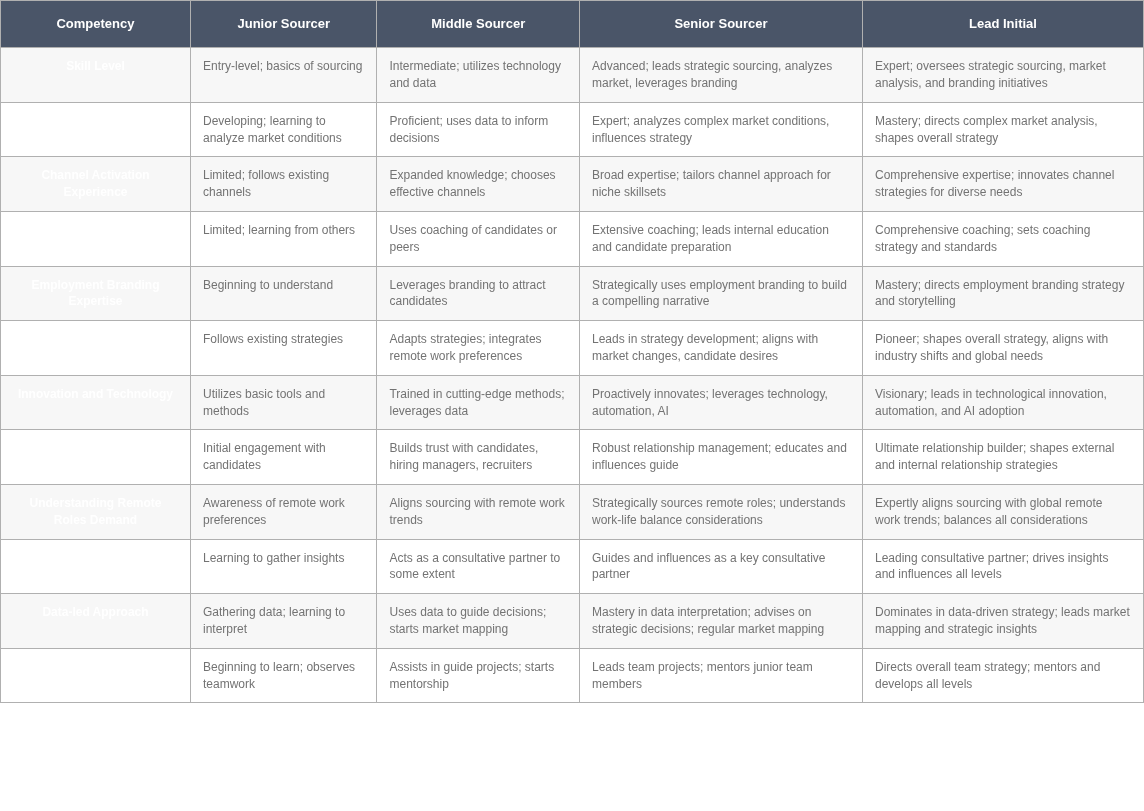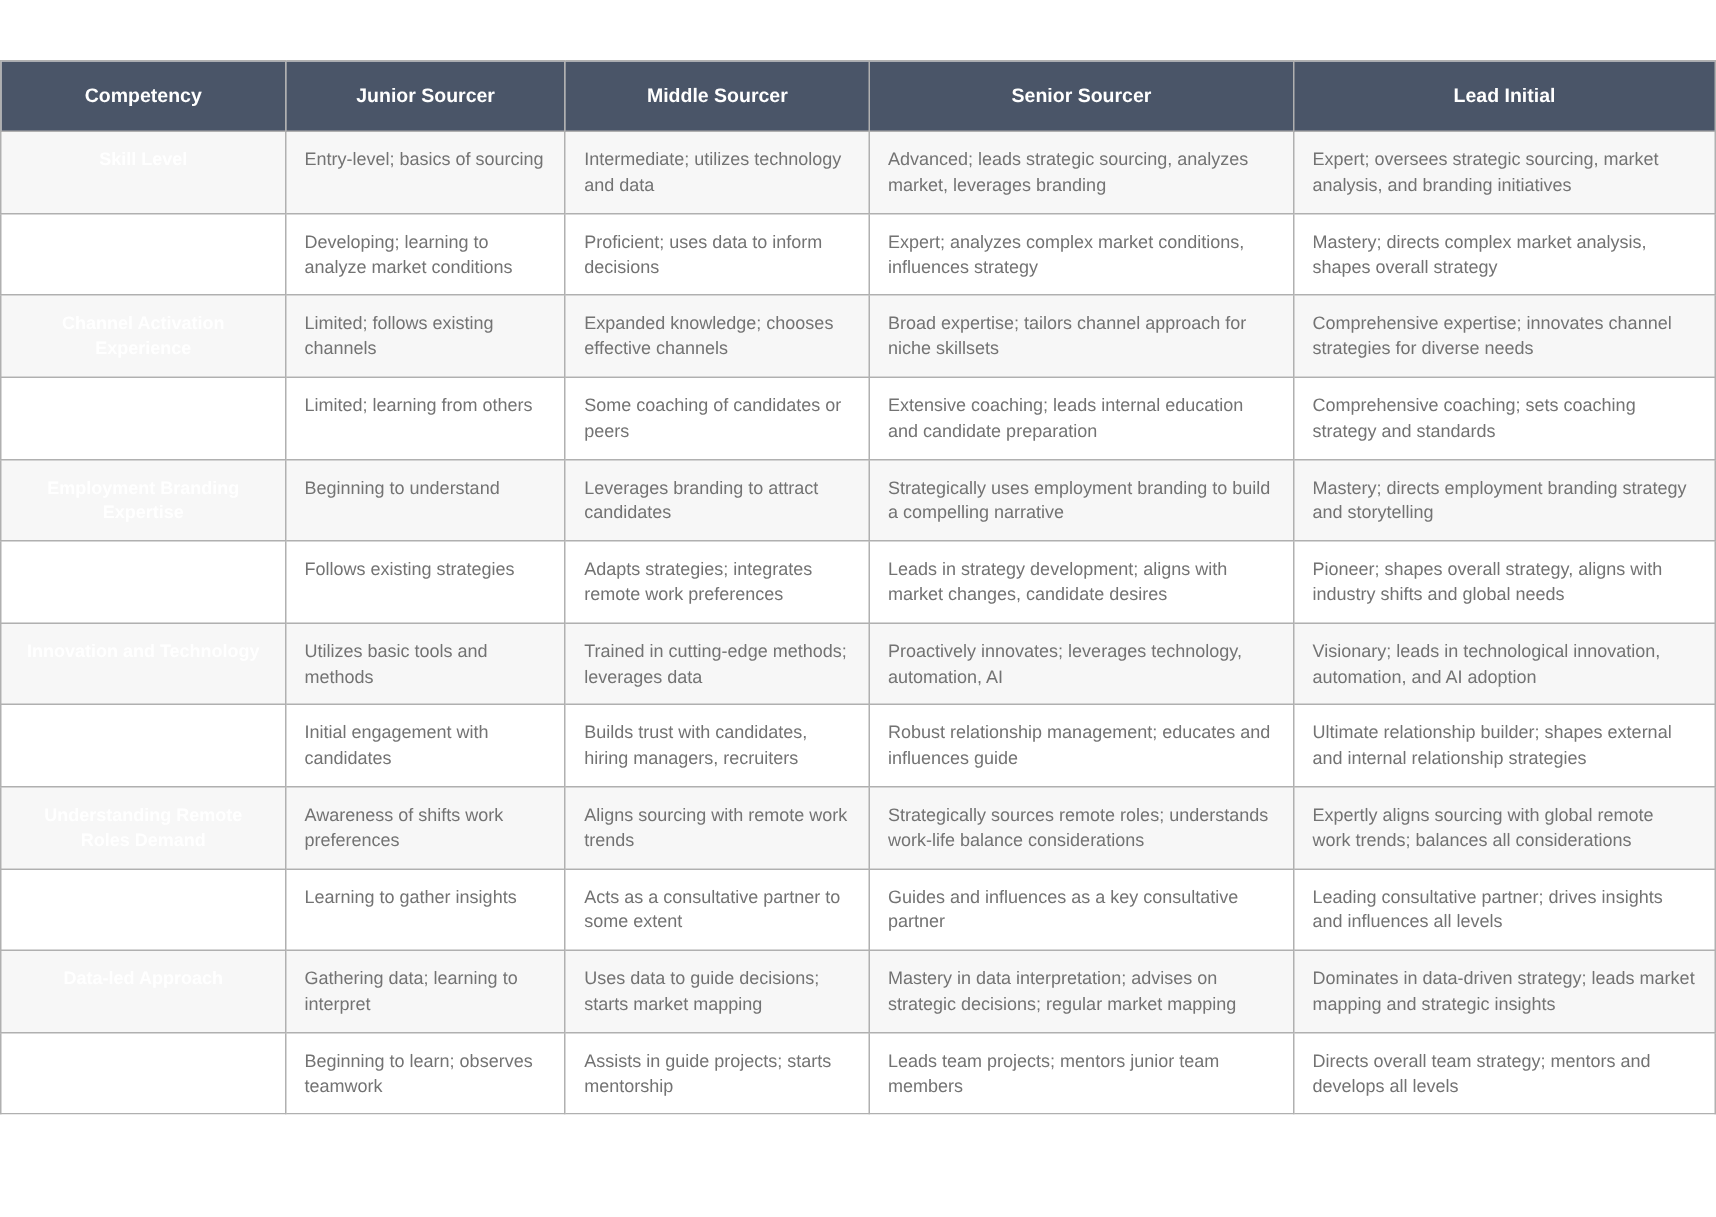--- a/index.html
+++ b/index.html
@@ -9,21 +9,20 @@
     }
     body {
       font-family: Arial, sans-serif;
       font-size: 12px;
       background: #fff;
       width: 1144px;
     }
     table {
       width: 100%;
       border-collapse: collapse;
-      margin-top: 40px;
     }
     th, td {
       border: 1px solid #b0b0b0;
       padding: 10px 12px;
       vertical-align: top;
       line-height: 1.4;
     }
     thead th {
       background-color: #4a5568;
       color: #fff;
@@ -82,21 +81,21 @@
       <tr>
         <td>Channel Activation Experience</td>
         <td>Limited; follows existing channels</td>
         <td>Expanded knowledge; chooses effective channels</td>
         <td>Broad expertise; tailors channel approach for niche skillsets</td>
         <td>Comprehensive expertise; innovates channel strategies for diverse needs</td>
       </tr>
       <tr>
         <td>Coaching Skills</td>
         <td>Limited; learning from others</td>
-        <td>Some coaching of candidates or peers</td>
+        <td>Uses coaching of candidates or peers</td>
         <td>Extensive coaching; leads internal education and candidate preparation</td>
         <td>Comprehensive coaching; sets coaching strategy and standards</td>
       </tr>
       <tr>
         <td>Employment Branding Expertise</td>
         <td>Beginning to understand</td>
         <td>Leverages branding to attract candidates</td>
         <td>Strategically uses employment branding to build a compelling narrative</td>
         <td>Mastery; directs employment branding strategy and storytelling</td>
       </tr>
@@ -116,21 +115,21 @@
       </tr>
       <tr>
         <td>Relationship Building</td>
         <td>Initial engagement with candidates</td>
         <td>Builds trust with candidates, hiring managers, recruiters</td>
         <td>Robust relationship management; educates and influences guide</td>
         <td>Ultimate relationship builder; shapes external and internal relationship strategies</td>
       </tr>
       <tr>
         <td>Understanding Remote Roles Demand</td>
-        <td>Awareness of shifts work preferences</td>
+        <td>Awareness of remote work preferences</td>
         <td>Aligns sourcing with remote work trends</td>
         <td>Strategically sources remote roles; understands work-life balance considerations</td>
         <td>Expertly aligns sourcing with global remote work trends; balances all considerations</td>
       </tr>
       <tr>
         <td>Consultative Partnership</td>
         <td>Learning to gather insights</td>
         <td>Acts as a consultative partner to some extent</td>
         <td>Guides and influences as a key consultative partner</td>
         <td>Leading consultative partner; drives insights and influences all levels</td>

